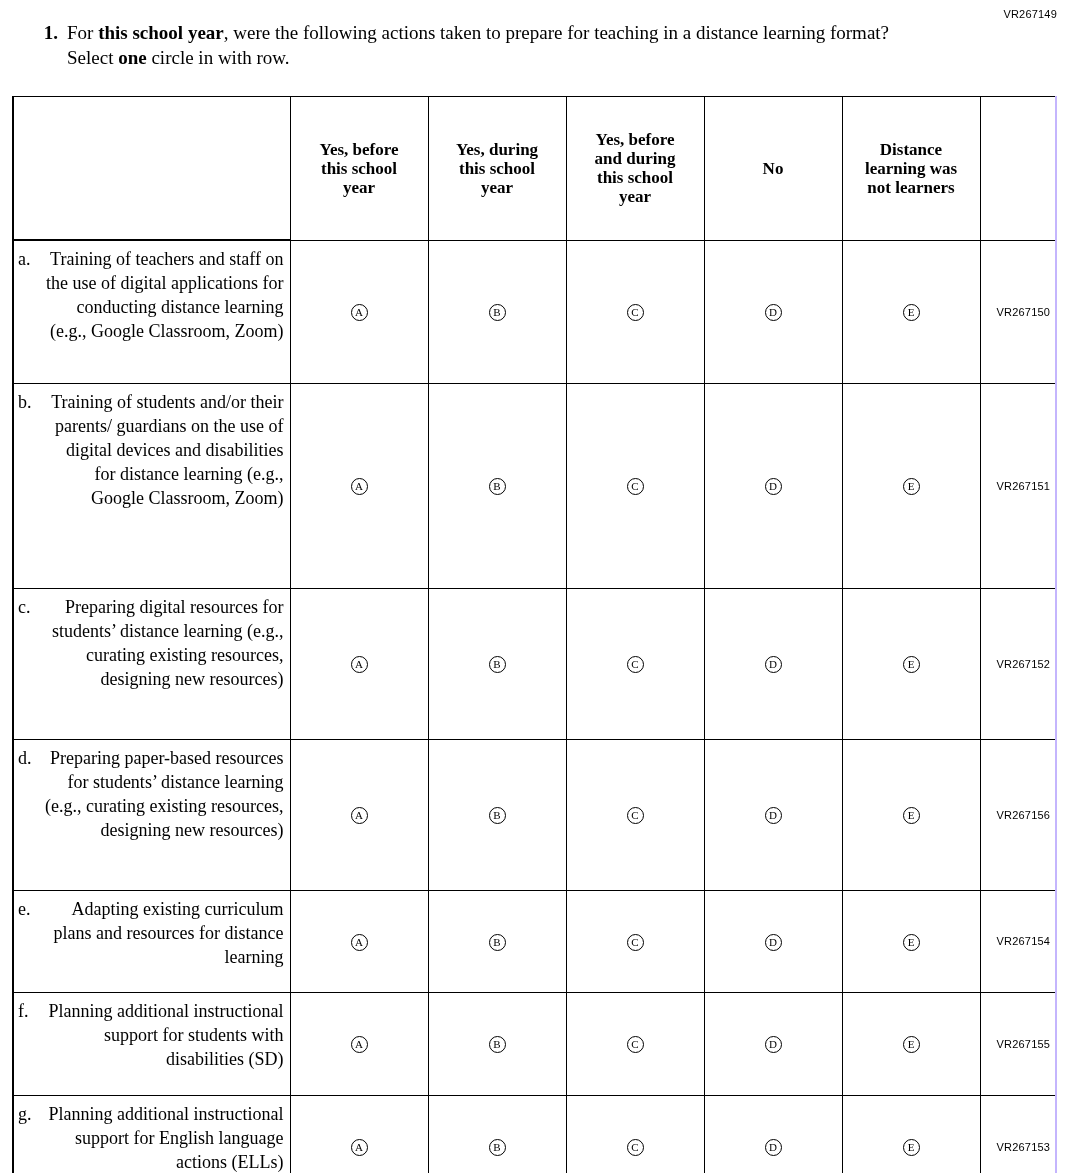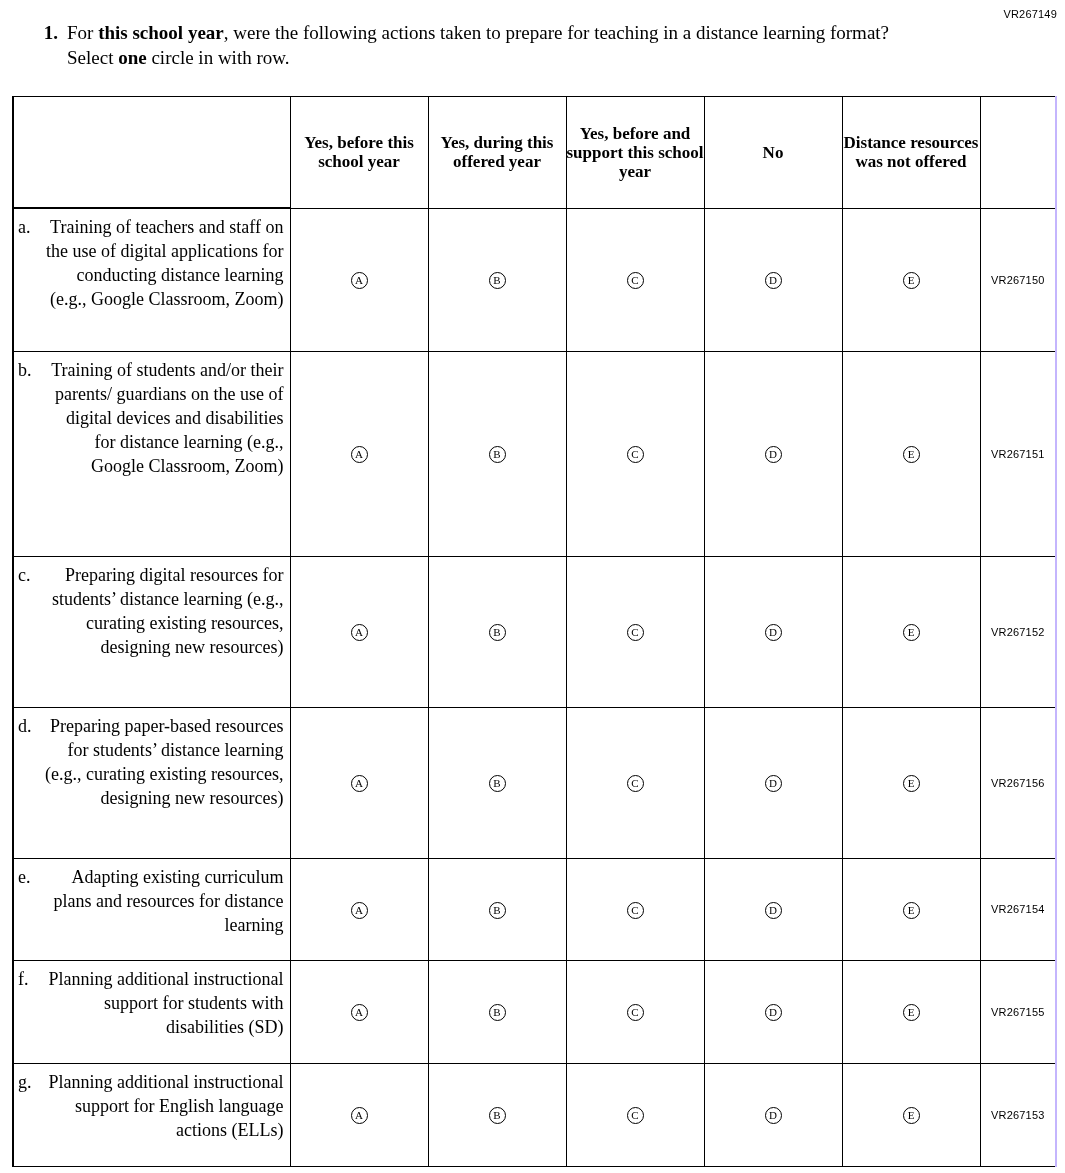--- a/index.html
+++ b/index.html
@@ -62,21 +62,21 @@
     position: absolute;
     top: 96px;
     left: 12px;
     width: 1043px;
     border-collapse: collapse;
     table-layout: fixed;
   }
   .grid td, .grid th {
     border: 1px solid #000;
     vertical-align: middle;
-    padding: 0;
+    padding: 16px;
   }
   .grid .outer-left { border-left: 2px solid #000; }
   .grid .outer-right { border-right: 2px solid #c4b5fd; }
 
   thead td {
     border-top: 2px solid #000;
     border-bottom: 2px solid #000;
     text-align: center;
     font-weight: bold;
     font-size: 17px;
@@ -144,24 +144,24 @@
       <col style="width:138px">
       <col style="width:138px">
       <col style="width:138px">
       <col style="width:138px">
       <col style="width:76px">
     </colgroup>
     <thead>
       <tr>
         <td class="blank-head outer-left"></td>
         <td>Yes, before this school year</td>
-        <td>Yes, during this offered year</td>
-        <td>Yes, before and support this school year</td>
+        <td>Yes, during this school year</td>
+        <td>Yes, before and during this school year</td>
         <td>No</td>
-        <td>Distance resources was not offered</td>
+        <td>Distance learning was not learners</td>
         <td class="outer-right"></td>
       </tr>
     </thead>
     <tbody>
 
       <tr style="height:143px">
         <td class="item-cell outer-left">
           <div class="item-inner">
             <span class="item-letter">a.</span>
             <span class="item-text">Training of teachers and staff on the use of digital applications for conducting distance learning (e.g., Google Classroom, Zoom)</span>

